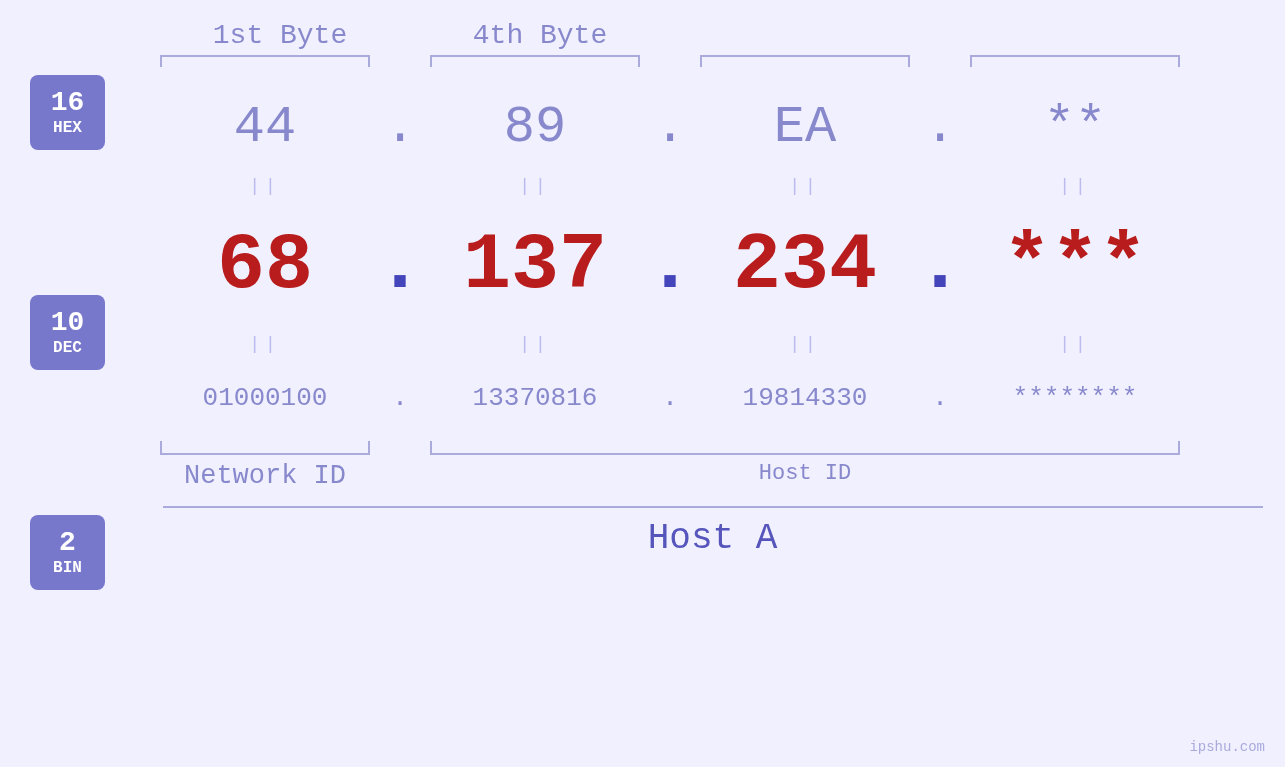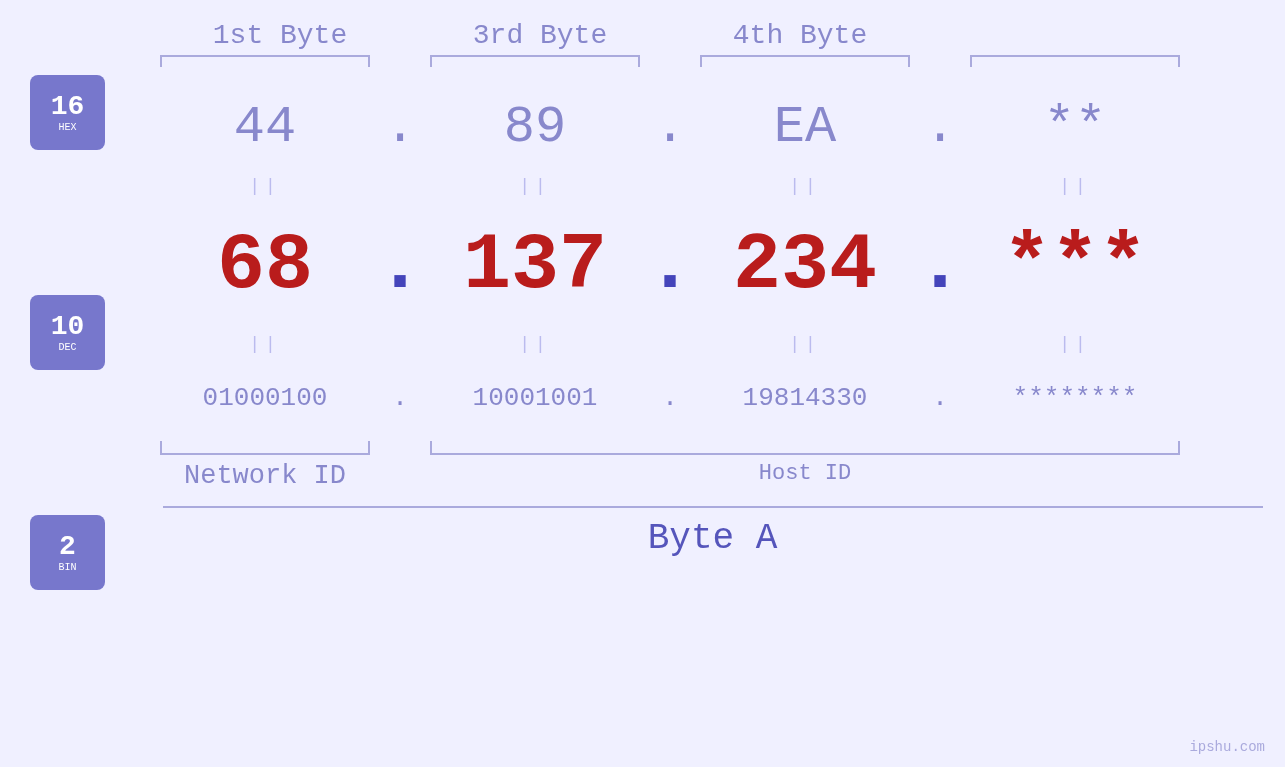--- a/index.html
+++ b/index.html
@@ -44,22 +44,22 @@
       font-family: 'Courier New', Courier, monospace;
     }
 
     .badge-number {
       font-size: 28px;
       font-weight: bold;
       line-height: 1.1;
     }
 
     .badge-label {
-      font-size: 10px;
-      font-weight: normal;
+      font-size: 16px;
+      font-weight: bold;
     }
 
     
     .hex-value {
       color: #8888cc;
       font-size: 52px;
       font-family: 'Courier New', Courier, monospace;
     }
 
     
@@ -99,21 +99,20 @@
       min-width: 40px;
     }
   </style>
 </head>
 <body>
 
 <div class="main-container">
 
   <div style="display:flex; width:1145px; margin-left:140px; justify-content:flex-start; margin-bottom:4px;">
     <div class="byte-label" style="margin-left:25px;">1st Byte</div>
-    <div class="byte-label" style="margin-left:30px;">3rd Byte</div>
     <div class="byte-label" style="margin-left:30px;">4th Byte</div>
   </div>
 
   <div style="display:flex; width:1145px; margin-left:140px; justify-content:flex-start; margin-bottom:20px;">
     <div style="width:210px; height:12px; border-top:2px solid #aaaadd; border-left:2px solid #aaaadd; border-right:2px solid #aaaadd; margin-left:20px;"></div>
     <div style="width:210px; height:12px; border-top:2px solid #aaaadd; border-left:2px solid #aaaadd; border-right:2px solid #aaaadd; margin-left:60px;"></div>
     <div style="width:210px; height:12px; border-top:2px solid #aaaadd; border-left:2px solid #aaaadd; border-right:2px solid #aaaadd; margin-left:60px;"></div>
     <div style="width:210px; height:12px; border-top:2px solid #aaaadd; border-left:2px solid #aaaadd; border-right:2px solid #aaaadd; margin-left:60px;"></div>
   </div>
 
@@ -164,21 +163,21 @@
       <div style="color:#bbbbee; font-size:18px; letter-spacing:5px; width:210px; text-align:center;">||</div>
       <div style="width:60px;"></div>
       <div style="color:#bbbbee; font-size:18px; letter-spacing:5px; width:210px; text-align:center;">||</div>
     </div>
   </div>
 
   <div style="display:flex; align-items:center; width:1145px; margin-left:140px; height:70px;">
     <div style="display:flex; align-items:flex-end; width:1145px;">
       <div class="bin-value" style="width:210px; text-align:center; margin-left:20px;">01000100</div>
       <div class="dot" style="color:#8888cc; font-size:26px; width:60px; text-align:center;">.</div>
-      <div class="bin-value" style="width:210px; text-align:center;">10001001</div>
+      <div class="bin-value" style="width:210px; text-align:center;">13370816</div>
       <div class="dot" style="color:#8888cc; font-size:26px; width:60px; text-align:center;">.</div>
       <div class="bin-value" style="width:210px; text-align:center;">19814330</div>
       <div class="dot" style="color:#8888cc; font-size:26px; width:60px; text-align:center;">.</div>
       <div class="bin-value" style="width:210px; text-align:center;">********</div>
     </div>
   </div>
 
   <div style="display:flex; width:1145px; margin-left:140px; margin-top:8px;">
 
     <div style="width:210px; height:14px; border-bottom:2px solid #aaaadd; border-left:2px solid #aaaadd; border-right:2px solid #aaaadd; margin-left:20px;"></div>
@@ -188,21 +187,21 @@
   </div>
 
   <div style="display:flex; width:1145px; margin-left:140px; margin-top:6px;">
     <div style="width:210px; text-align:center; color:#8888cc; font-size:27px; font-family:'Courier New',Courier,monospace; margin-left:20px;">Network ID</div>
     <div style="width:60px;"></div>
     <div style="width:750px; text-align:center; color:#8888cc; font-size:22px; font-family:'Courier New',Courier,monospace;">Host ID</div>
   </div>
 
   <div style="display:flex; flex-direction:column; align-items:center; width:1145px; margin-left:140px; margin-top:15px;">
     <div style="width:1100px; height:2px; background:#aaaadd; margin-bottom:10px;"></div>
-    <div style="color:#5555bb; font-size:36px; font-family:'Courier New',Courier,monospace;">Byte A</div>
+    <div style="color:#5555bb; font-size:36px; font-family:'Courier New',Courier,monospace;">Host A</div>
   </div>
 
   <div style="position:absolute; left:30px; top:75px; display:flex; flex-direction:column; gap:30px;">
 
     <div class="badge">
       <span class="badge-number">16</span>
       <span class="badge-label">HEX</span>
     </div>
 
     <div class="badge" style="margin-top:115px;">

